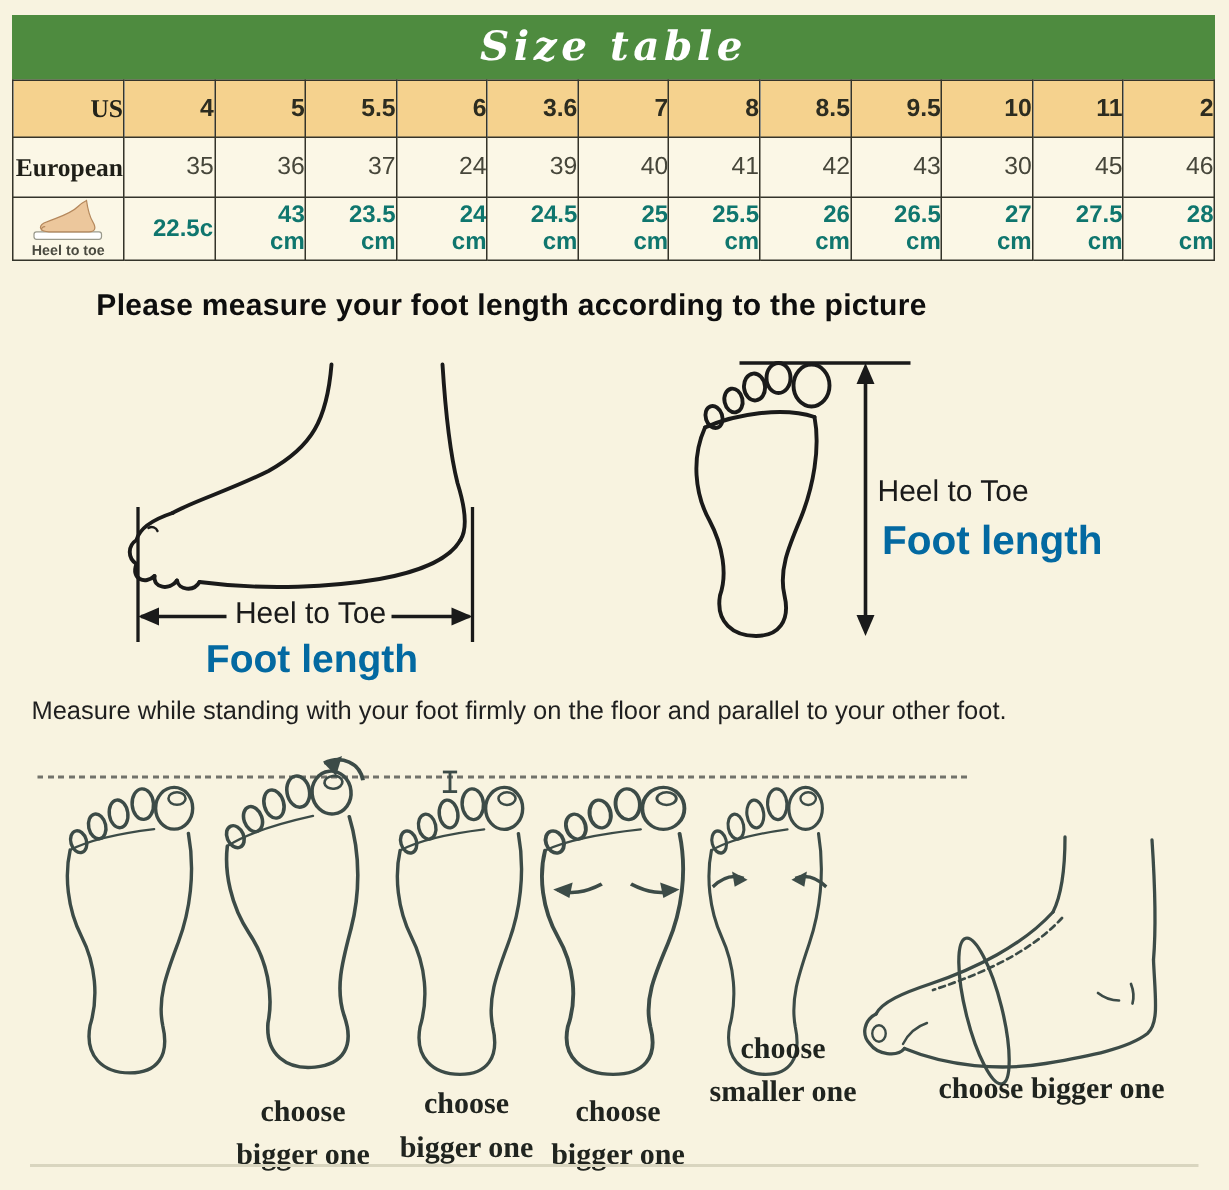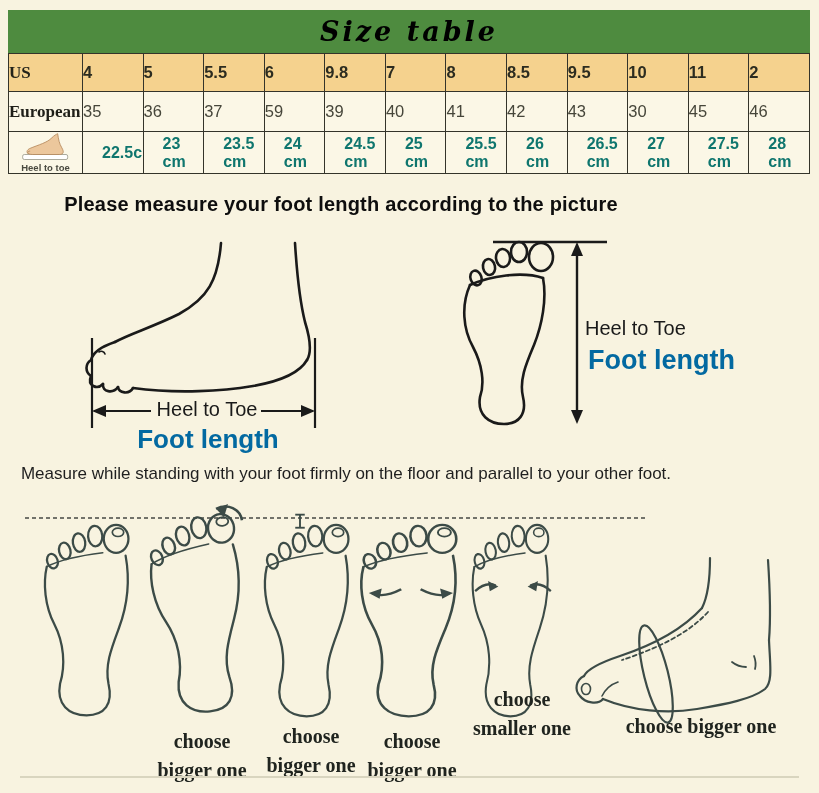--- a/index.html
+++ b/index.html
@@ -10,29 +10,29 @@
     font-family:"Liberation Sans",sans-serif;color:#1c1c1c;
   }
   
   .banner{
     position:absolute;left:8px;top:10px;width:802px;height:43px;
     background:#4e8b3f;display:flex;align-items:center;justify-content:center;
   }
   .banner-title{
     font-family:"DejaVu Serif","Liberation Serif",serif;
     font-style:italic;font-weight:600;font-size:27px;letter-spacing:3px;
-    color:#000000;
+    color:#ffffff;
   }
   
   table.size-table{
     position:absolute;left:8px;top:53px;width:802px;
     border-collapse:collapse;table-layout:fixed;
   }
   table.size-table td,table.size-table th{
-    border:1.6px solid #34342a;text-align:left;vertical-align:middle;
+    border:1.6px solid #34342a;text-align:right;vertical-align:middle;
     padding:0;overflow:hidden;
   }
   table.size-table col.hdr{width:74px;}
   tr.row-us{height:38px;}
   tr.row-us td,tr.row-us th{background:#f5d28e;}
   tr.row-us th{font-family:"Liberation Serif",serif;font-size:17px;font-weight:bold;color:#23231a;}
   tr.row-us td{font-size:16.5px;font-weight:600;color:#2c2c20;}
   tr.row-eu{height:40px;}
   tr.row-eu td,tr.row-eu th{background:#fbf7e6;}
   tr.row-eu th{font-family:"Liberation Serif",serif;font-size:17px;font-weight:bold;color:#1f1f18;}
@@ -119,35 +119,35 @@
         <col>
         <col>
       </colgroup>
     <tbody>
         <tr class="row-us">
       <th>US</th>
       <td>4</td>
       <td>5</td>
       <td>5.5</td>
       <td>6</td>
-      <td>9.8</td>
+      <td>3.6</td>
       <td>7</td>
       <td>8</td>
       <td>8.5</td>
       <td>9.5</td>
       <td>10</td>
       <td>11</td>
       <td>2</td>
     </tr>
     <tr class="row-eu">
       <th>European</th>
       <td>35</td>
       <td>36</td>
       <td>37</td>
-      <td>59</td>
+      <td>24</td>
       <td>39</td>
       <td>40</td>
       <td>41</td>
       <td>42</td>
       <td>43</td>
       <td>30</td>
       <td>45</td>
       <td>46</td>
     </tr>
     <tr class="row-cm">
@@ -155,21 +155,21 @@
         <span class="foot-hdr">
           <svg width="58" height="30" viewBox="0 0 62 36">
             <rect x="3" y="27" width="54" height="6" rx="2" fill="#ffffff" stroke="#9a9a8c" stroke-width="1"></rect>
             <path d="M45,2 C46,9 47,14 50,19 C53,24 52,27 47,27 L15,27 C8,27 6,23 11,20 C23,15 32,13 38,7 C41,4 43,3 45,2 Z" fill="#ecc79c" stroke="#b5885c" stroke-width="1"></path>
             <path d="M12,23 a2.5,2.5 0 0 0 -3,3" fill="none" stroke="#b5885c" stroke-width="1"></path>
           </svg>
           <span class="foot-hdr-label">Heel to toe</span>
         </span>
       </th>
       <td>22.5cm</td>
-      <td>23 cm</td>
+      <td>43 cm</td>
       <td>23.5 cm</td>
       <td>24 cm</td>
       <td>24.5 cm</td>
       <td>25 cm</td>
       <td>25.5 cm</td>
       <td>26 cm</td>
       <td>26.5 cm</td>
       <td>27 cm</td>
       <td>27.5 cm</td>
       <td>28 cm</td>

